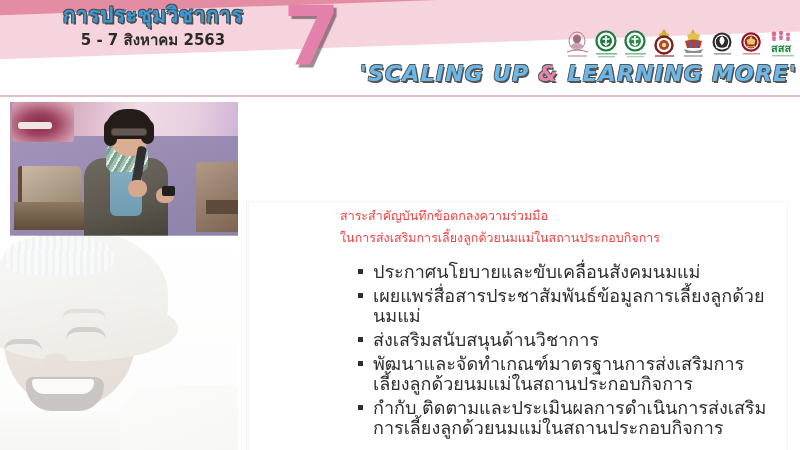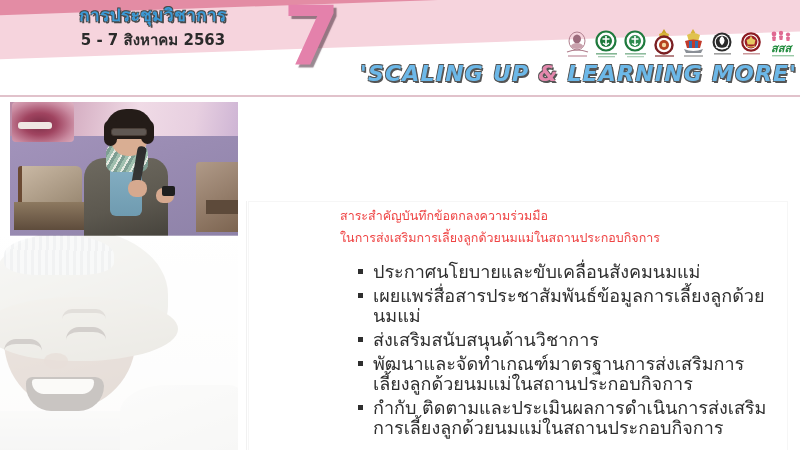--- a/index.html
+++ b/index.html
@@ -48,21 +48,21 @@
   }
 
   
   .thai-title {
     position: absolute; left: 18px; top: 2px;
     width: 270px; text-align: center;
     z-index: 6;
   }
   .tt-line1 {
     font-family: "DejaVu Sans", sans-serif;
-    font-size: 17px; font-weight: bold;
+    font-size: 21px; font-weight: bold;
     color: #3b9ad6;
     letter-spacing: .5px;
     line-height: 26px;
     text-shadow: 1.6px 1.6px 0 #4a4a4a, -0.8px -0.8px 0 #4a4a4a,
                  0.8px -0.8px 0 #4a4a4a, -0.8px 0.8px 0 #4a4a4a;
     white-space: nowrap;
   }
   .tt-line2 {
     font-family: "DejaVu Sans", sans-serif;
     font-size: 21px; font-weight: bold;
@@ -92,21 +92,20 @@
     z-index: 7;
     text-shadow: 3px 3px 1px rgba(70,40,55,.55);
   }
 
   
   .logos {
     position: absolute; left: 565px; top: 27px;
     width: 232px; height: 32px;
     display: flex; align-items: flex-end; gap: 4px;
     z-index: 8;
-    font-style: italic;
   }
   .logo { width: 25px; height: 30px; position: relative; flex: 0 0 auto; }
   .logo svg { display: block; }
 
   
   .tagline {
     position: absolute; left: 360px; top: 60px;
     font-family: "DejaVu Sans", sans-serif;
     font-size: 22px; font-weight: bold;
     font-style: italic;

